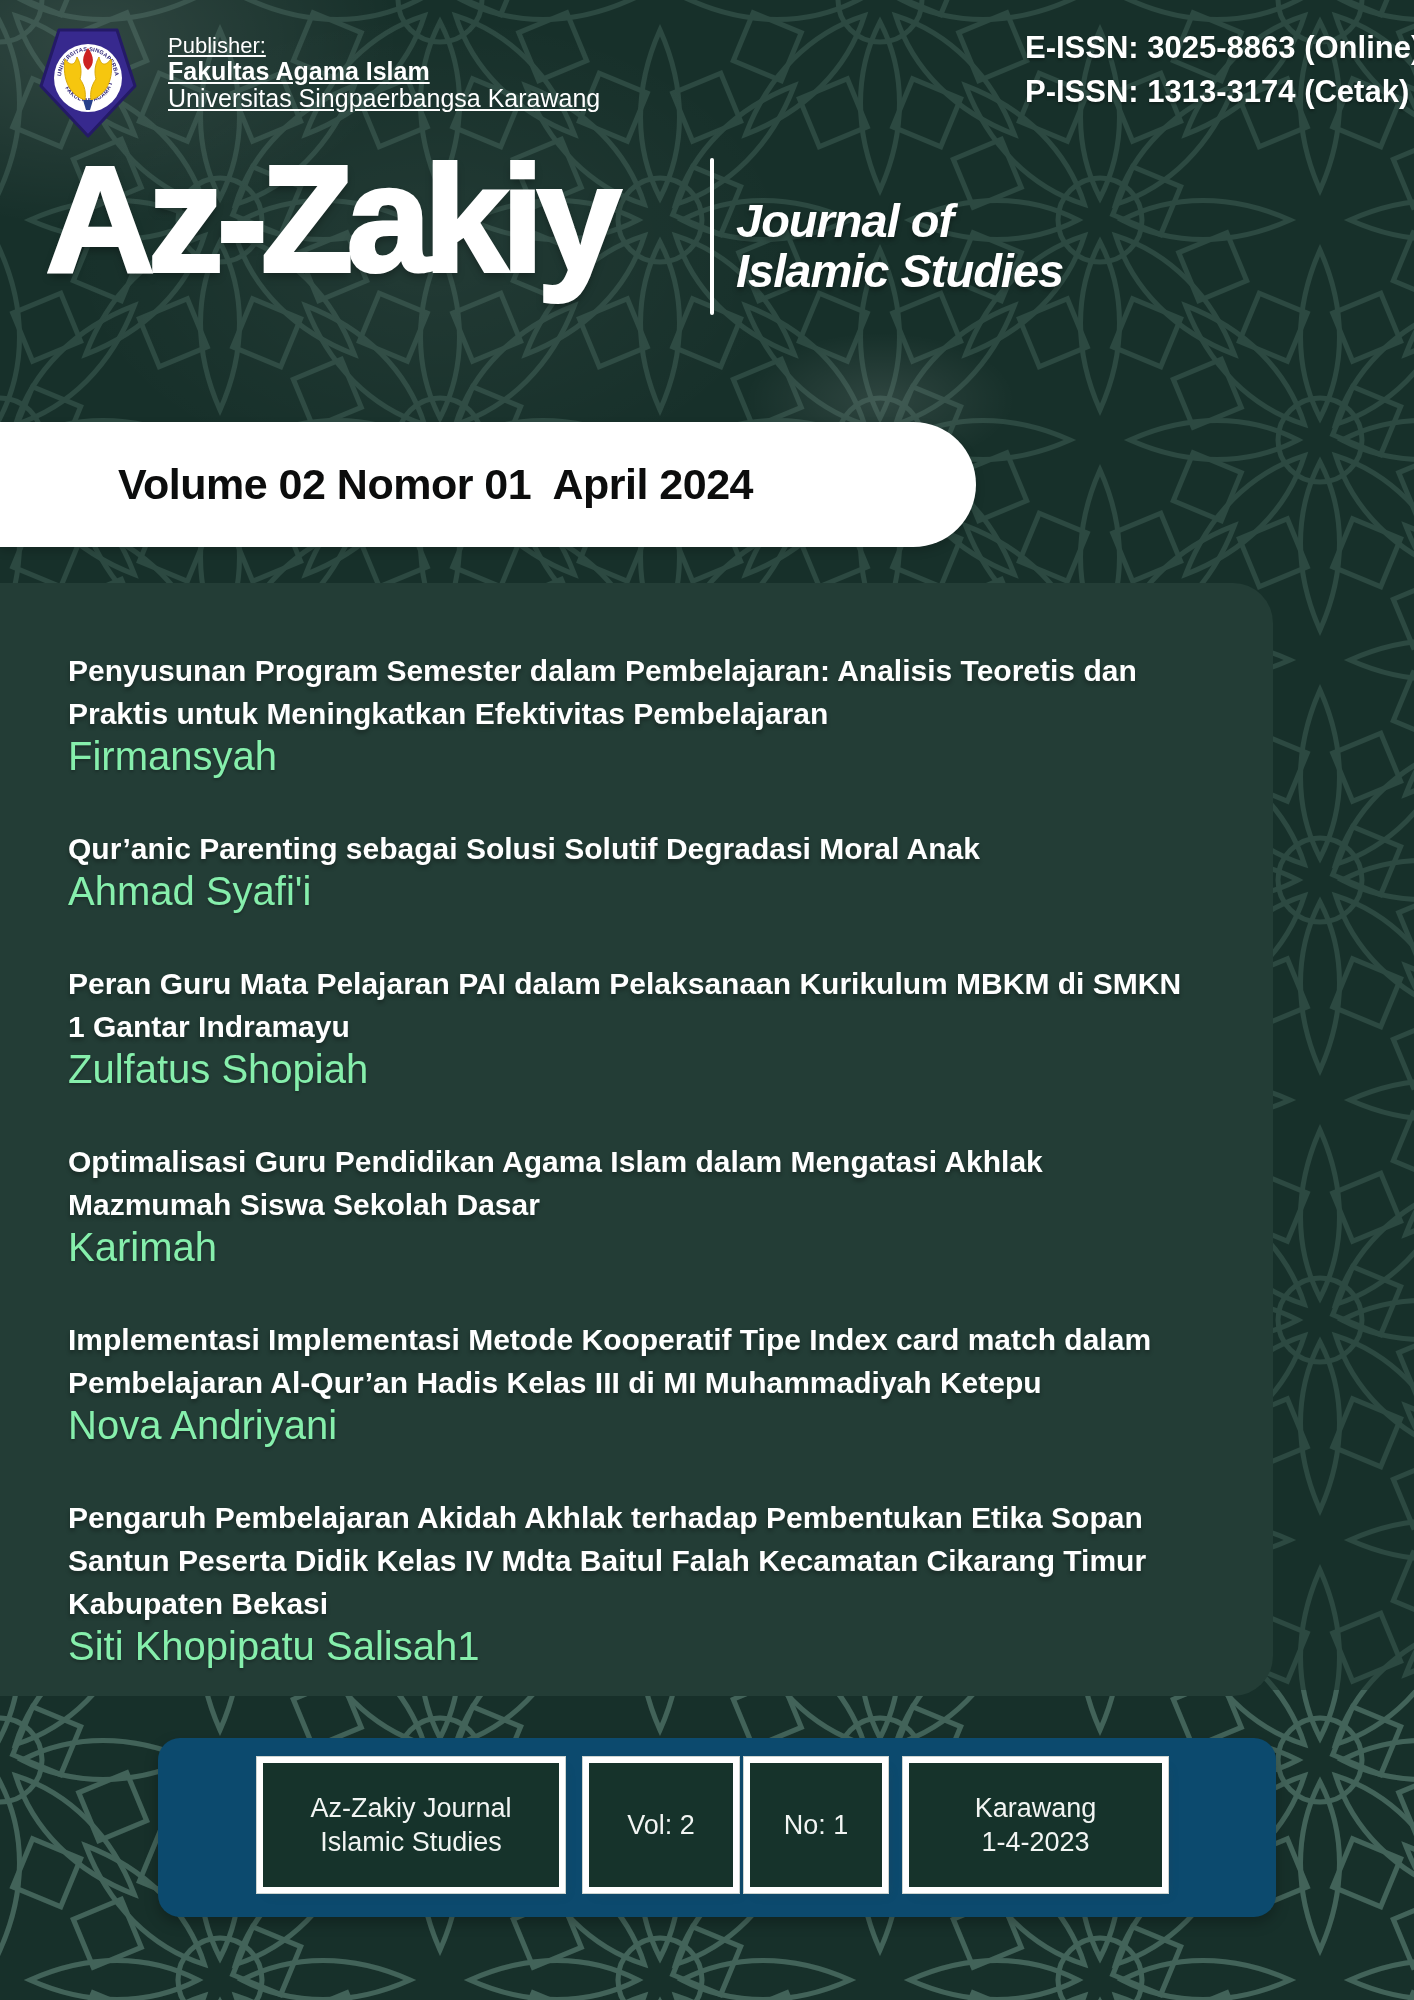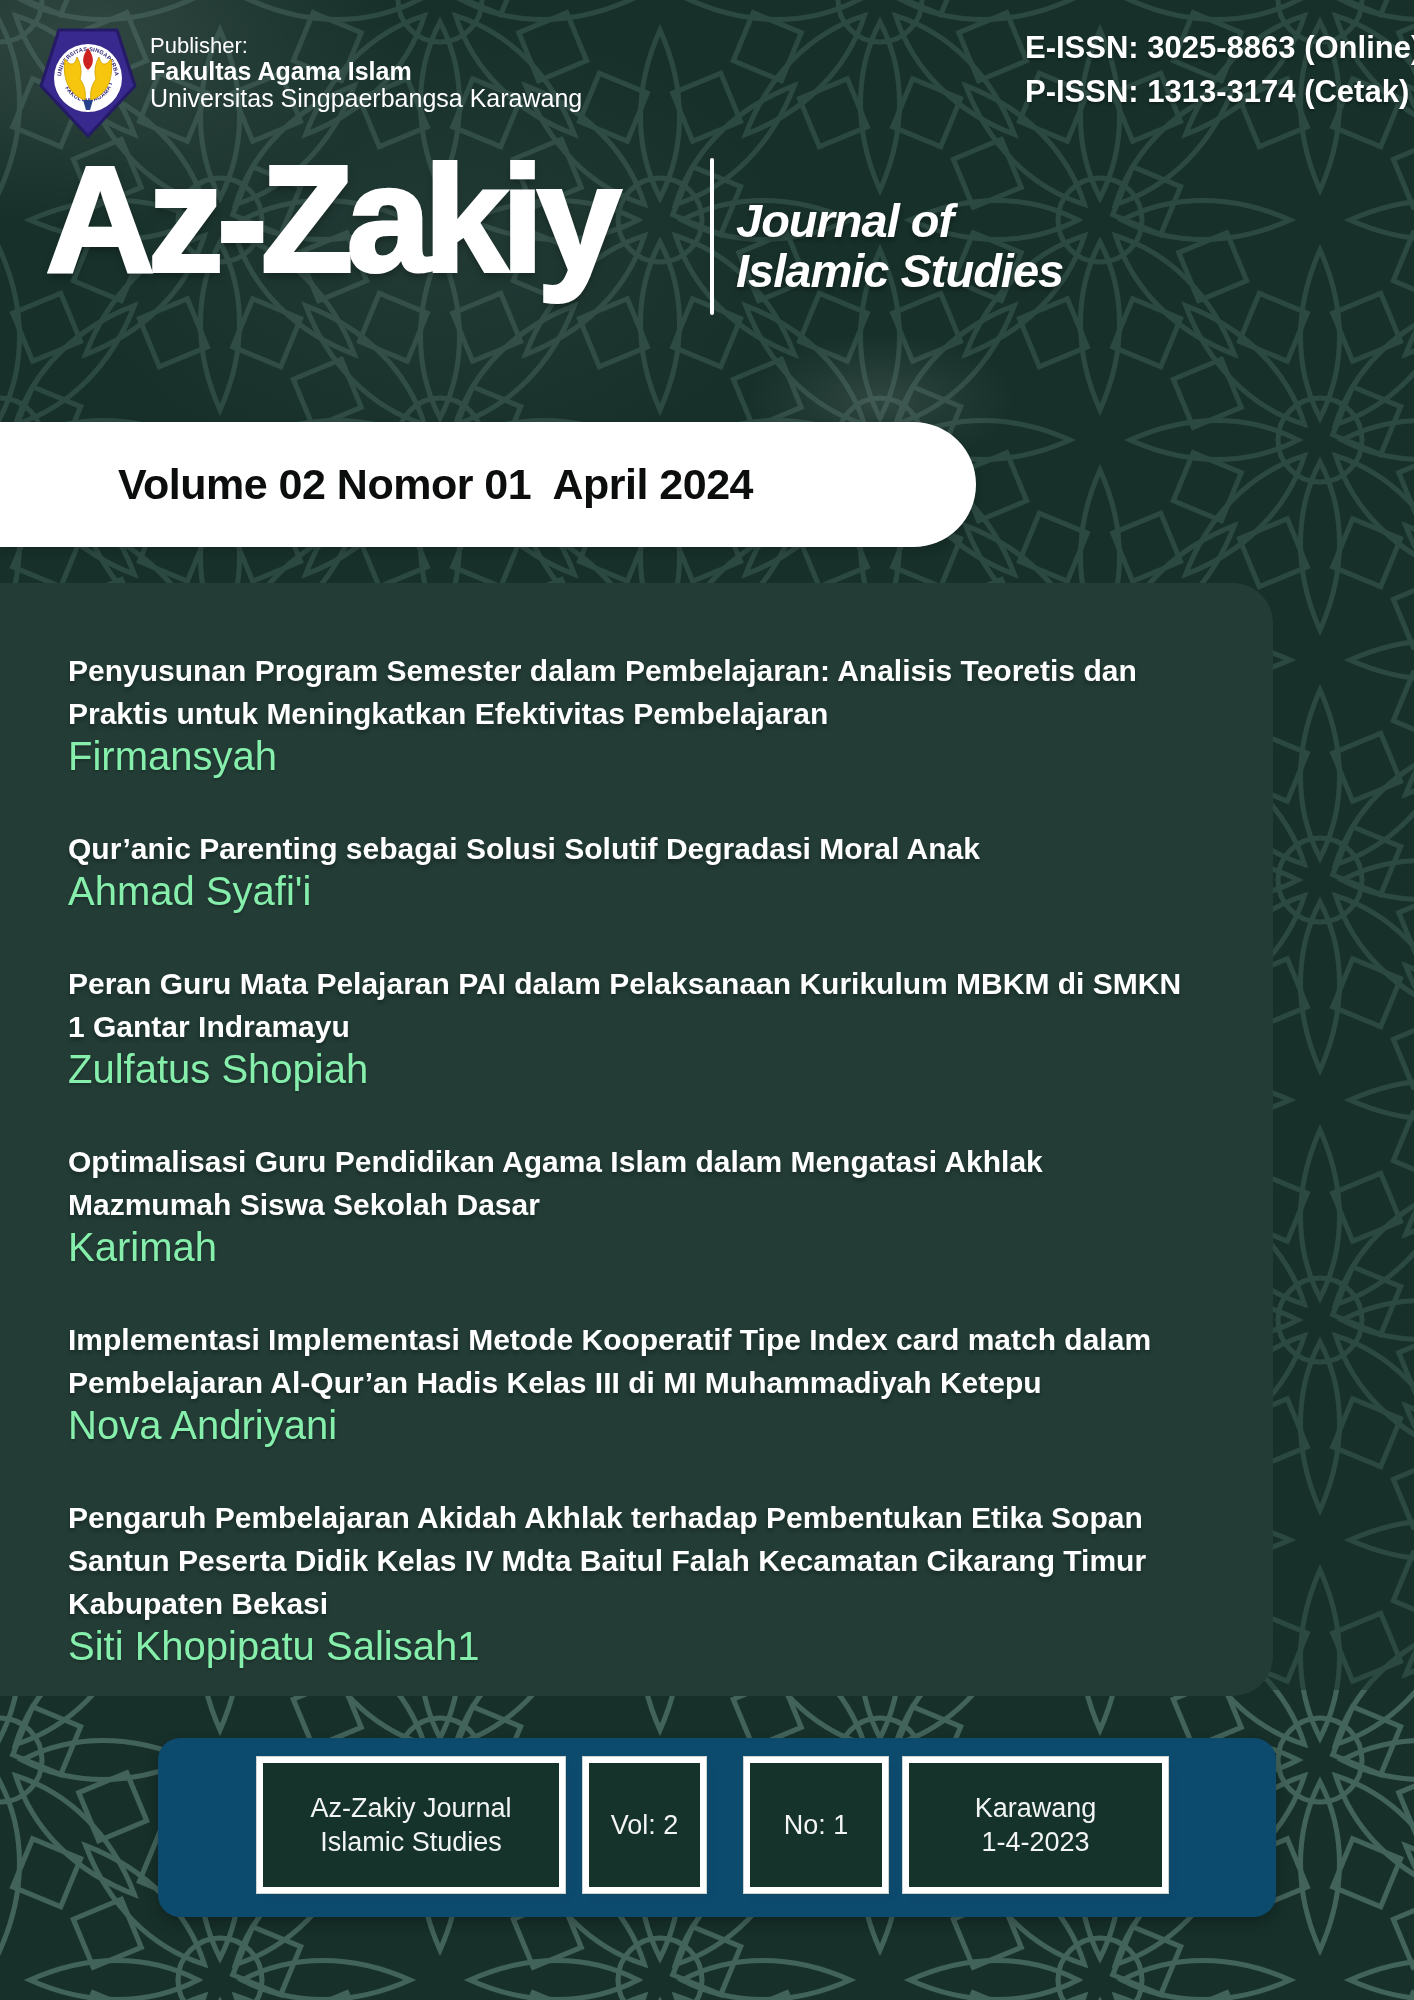--- a/index.html
+++ b/index.html
@@ -8,21 +8,21 @@
   .bg-pattern{position:absolute;inset:0;z-index:0;}
   .vignette{position:absolute;inset:0;z-index:1;pointer-events:none;
     background:
       radial-gradient(430px 260px at 90px 40px, rgba(255,255,255,.11), rgba(255,255,255,0) 72%),
       radial-gradient(520px 340px at 430px 250px, rgba(255,255,255,.05), rgba(255,255,255,0) 70%),
       radial-gradient(180px 90px at 880px 400px, rgba(255,255,255,.10), rgba(255,255,255,0) 75%);}
   .layer{position:absolute;z-index:2;}
 
   
   .logo{left:38px;top:20px;width:100px;height:118px;}
-  .pub-block{left:150px;top:34px;color:#fff;}
+  .pub-block{left:168px;top:34px;color:#fff;text-decoration:underline;}
   .pub-label{font-size:22px;line-height:24px;font-weight:400;}
   .pub-name{font-size:25px;line-height:27px;font-weight:bold;}
   .pub-univ{font-size:25px;line-height:27px;font-weight:400;}
   .issn-block{left:997px;top:26px;color:#fff;font-weight:bold;font-size:31px;line-height:44px;white-space:nowrap;
     text-shadow:0 2px 3px rgba(0,0,0,.35);margin-left:28px;}
 
   
   .jtitle{left:46px;top:144px;color:#fff;font-size:150px;line-height:150px;font-weight:bold;
     letter-spacing:-6px;-webkit-text-stroke:4px #fff;white-space:nowrap;
     text-shadow:0 5px 8px rgba(0,0,0,.35);}
@@ -45,21 +45,21 @@
     text-shadow:0 2px 3px rgba(0,0,0,.25);}
 
   
   .footer-pill{left:158px;top:1738px;width:1118px;height:179px;background:#0c4a6e;border-radius:22px;
     box-shadow:0 6px 14px rgba(0,0,0,.25);}
   .fbox{position:absolute;top:25px;height:124px;background:#16332b;color:#f2f5f3;
     display:flex;flex-direction:column;align-items:center;justify-content:center;
     font-size:27px;line-height:34px;text-align:center;box-sizing:border-box;
     box-shadow:0 0 0 6px #ffffff, 0 0 0 7px #ccd4d0, 6px 7px 10px rgba(60,70,66,.22);}
   .fbox1{left:105px;width:296px;}
-  .fbox2{left:431px;width:111px;}
+  .fbox2{left:431px;width:144px;}
   .fbox3{left:592px;width:132px;}
   .fbox4{left:751px;width:253px;}
 </style>
 </head>
 <body>
 
 <div class="page">
 
   <svg class="bg-pattern" width="1414" height="2000" aria-hidden="true">
     <defs>

